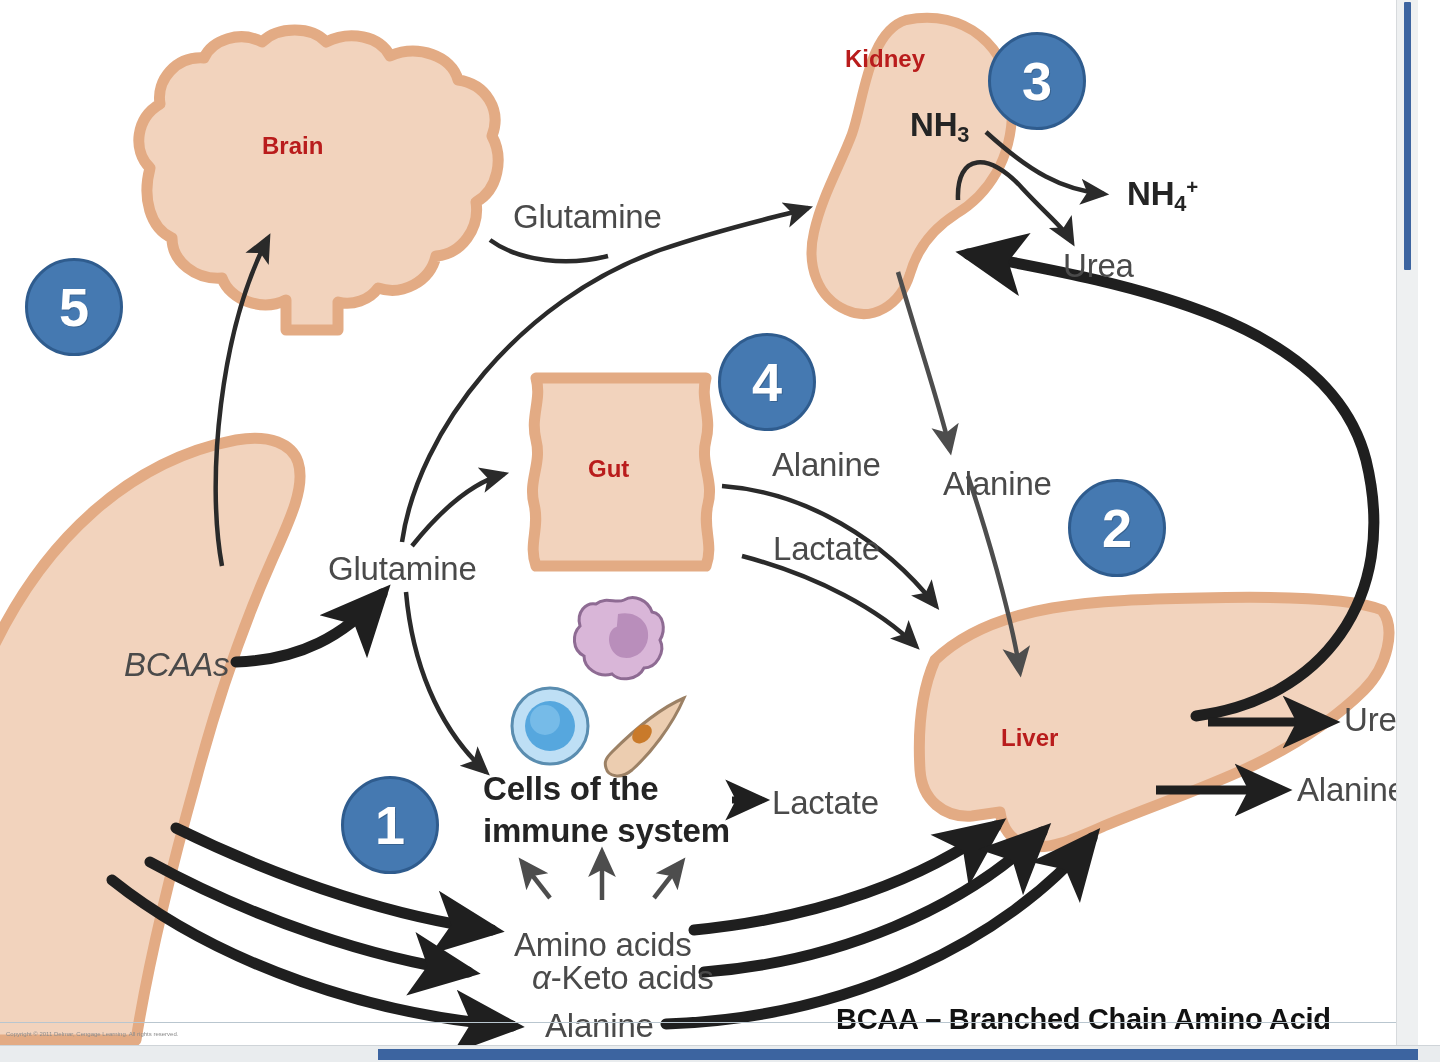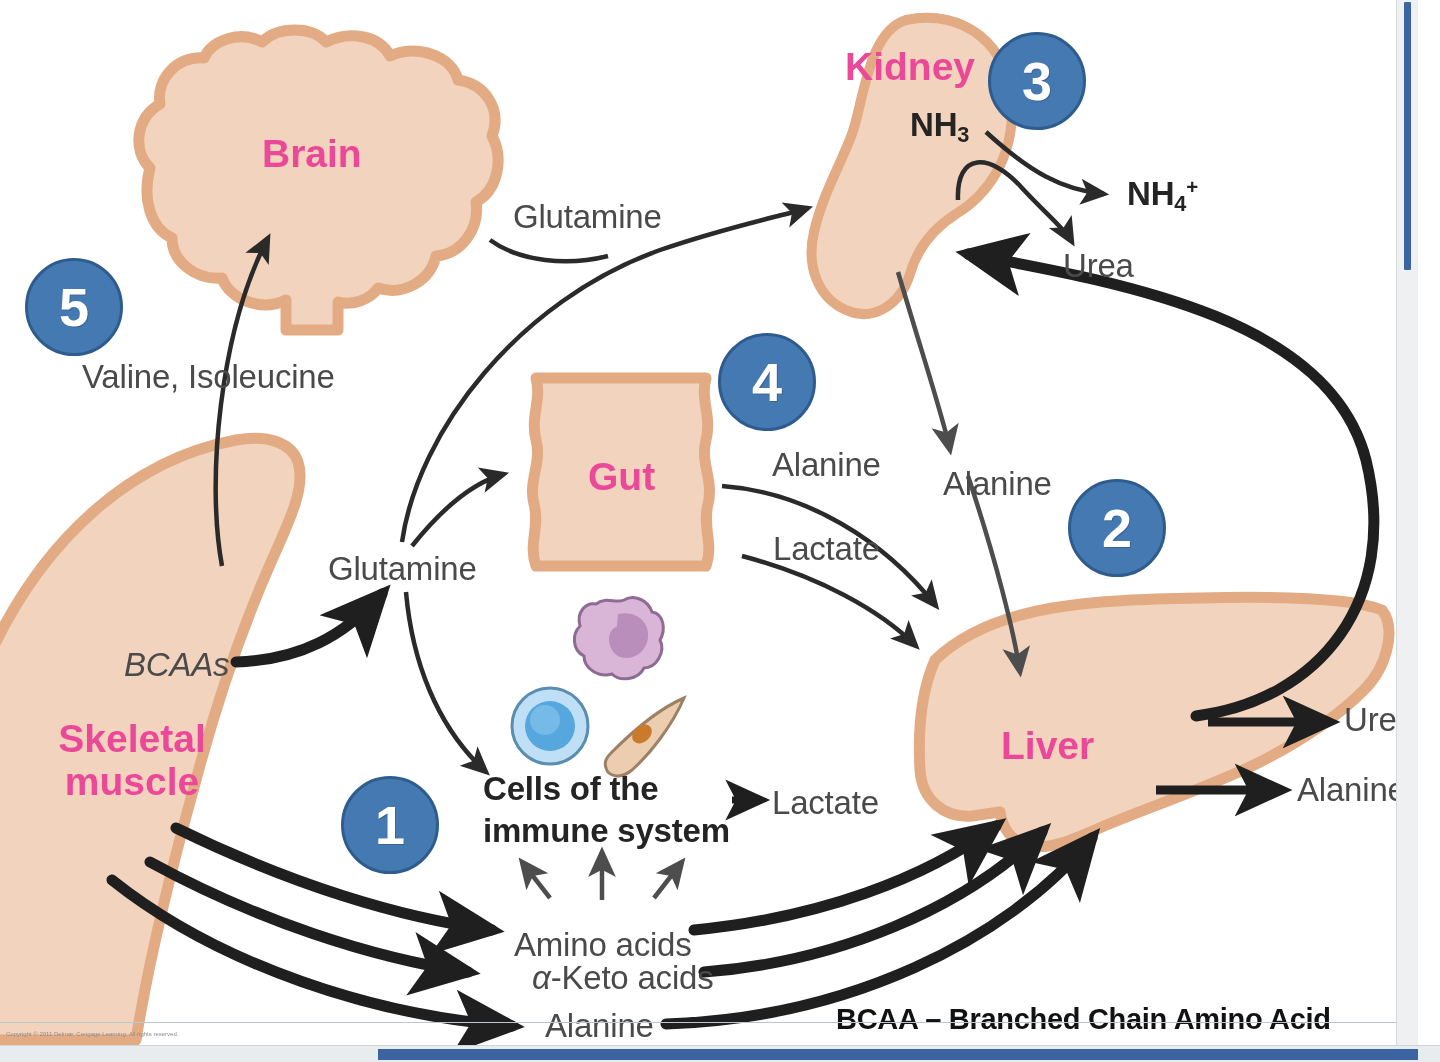--- a/index.html
+++ b/index.html
@@ -32,23 +32,23 @@
     white-space: nowrap;
     color: #4a4a4a;
     font-size: 33px;
     line-height: 1.12;
     letter-spacing: -0.2px;
   }
   .lbl.bold  { font-weight: bold; color: #242424; }
   .organ-lbl {
     position: absolute;
     white-space: nowrap;
-    color: #ec4899;
+    color: #b91c1c;
     font-weight: bold;
-    font-size: 39px;
+    font-size: 24px;
     line-height: 1.1;
     text-align: center;
   }
   .sub { font-size: 0.66em; vertical-align: -0.28em; }
   .sup { font-size: 0.62em; vertical-align: 0.55em; }
   .ital { font-style: italic; }
   
   .badge {
     position: absolute;
     width: 98px; height: 98px;
@@ -242,30 +242,25 @@
     </svg>
 
     <div class="organ-lbl" style="left:262px; top:133px;">Brain</div>
 
     <div class="organ-lbl" style="left:845px; top:46px;">Kidney</div>
 
     <div class="organ-lbl" style="left:588px; top:456px;">Gut</div>
 
     <div class="organ-lbl" style="left:1001px; top:725px;">Liver</div>
 
-    <div class="organ-lbl" style="left:42px; top:718px; width:180px;">
-      <span>Skeletal</span><br>
-      <span>muscle</span>
-    </div>
 
     <div class="lbl" style="left:513px; top:199px;">Glutamine</div>
 
     <div class="lbl" style="left:328px; top:551px;">Glutamine</div>
 
-    <div class="lbl" style="left:82px; top:359px;">Valine, Isoleucine</div>
 
     <div class="lbl" style="left:124px; top:647px;font-style:italic;">BCAAs</div>
 
     <div class="lbl" style="left:772px; top:447px;">Alanine</div>
 
     <div class="lbl" style="left:773px; top:531px;">Lactate</div>
 
     <div class="lbl" style="left:943px; top:466px;">Alanine</div>
 
     <div class="lbl" style="left:772px; top:785px;">Lactate</div>

